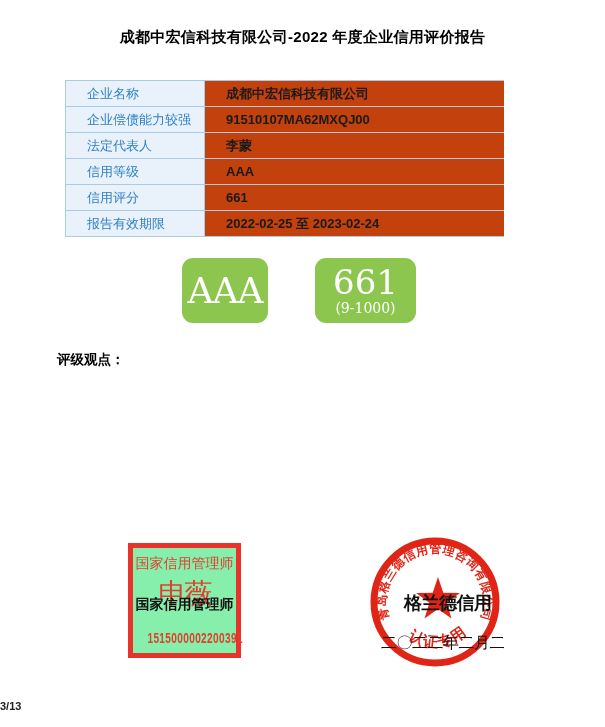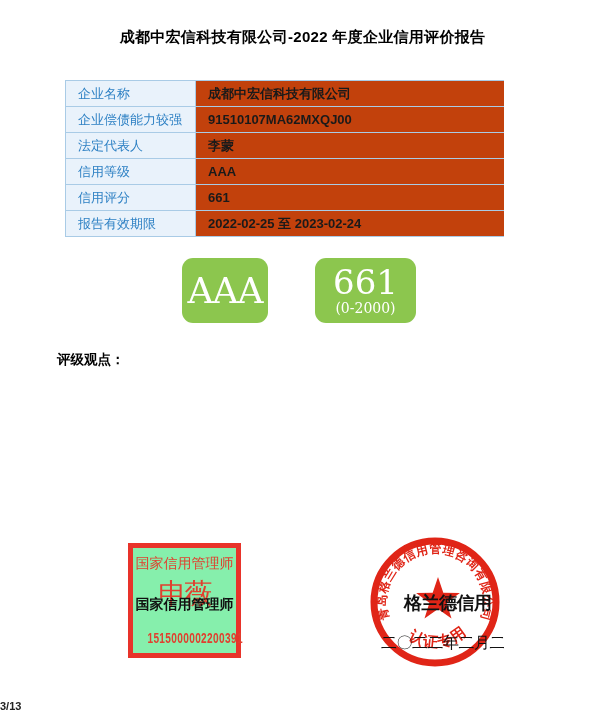--- a/index.html
+++ b/index.html
@@ -10,21 +10,21 @@
   .title{
     position:absolute;top:28px;left:0;width:605px;text-align:center;
     font-size:15px;font-weight:700;color:#000;letter-spacing:.3px;
   }
   
   .info-table{
     position:absolute;top:80px;left:65px;width:482px;
     border-collapse:collapse;table-layout:fixed;
   }
   .info-table td{
-    border:1px solid #a9cbe6;height:25px;padding:0 0 0 12px;
+    border:1px solid #a9cbe6;height:25px;padding:0 0 0 21px;
     font-size:13px;vertical-align:middle;
   }
   .info-table td.lbl{width:117px;background:#e9f2fb;color:#2e81c4;}
   .info-table td.val{background:#c2410c;color:#1a1a1a;font-weight:700;}
   
   .badge{
     position:absolute;background:#8cc64e;border-radius:11px;color:#fff;
     display:flex;flex-direction:column;align-items:center;justify-content:center;
     font-family:"DejaVu Serif","Liberation Serif",serif;
   }
@@ -111,21 +111,21 @@
         <td class="lbl">报告有效期限</td>
         <td class="val">2022-02-25 至 2023-02-24</td>
       </tr>
     </tbody>
   </table>
 
   <div class="badge badge-grade">AAA</div>
 
   <div class="badge badge-score">
     <div class="num">661</div>
-    <div class="range">(0-2000)</div>
+    <div class="range">(9-1000)</div>
   </div>
 
   <div class="opinion">
     <div class="head">评级观点：</div>
   </div>
 
   <div class="stamp-left">
     <div class="st-title">国家信用管理师</div>
     <div class="st-name">申薇</div>
     <div class="st-overlay">国家信用管理师</div>

